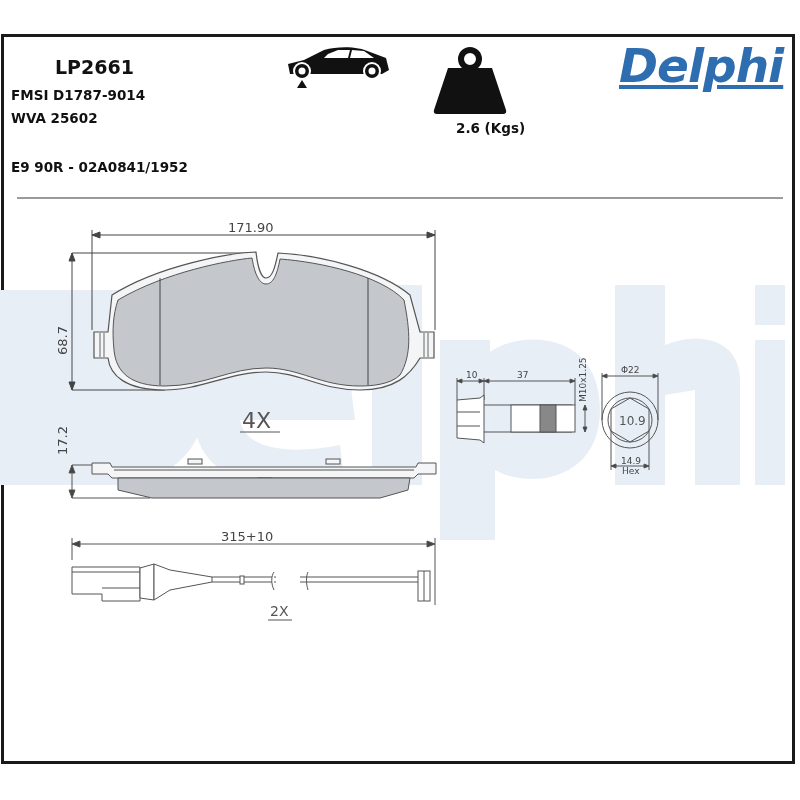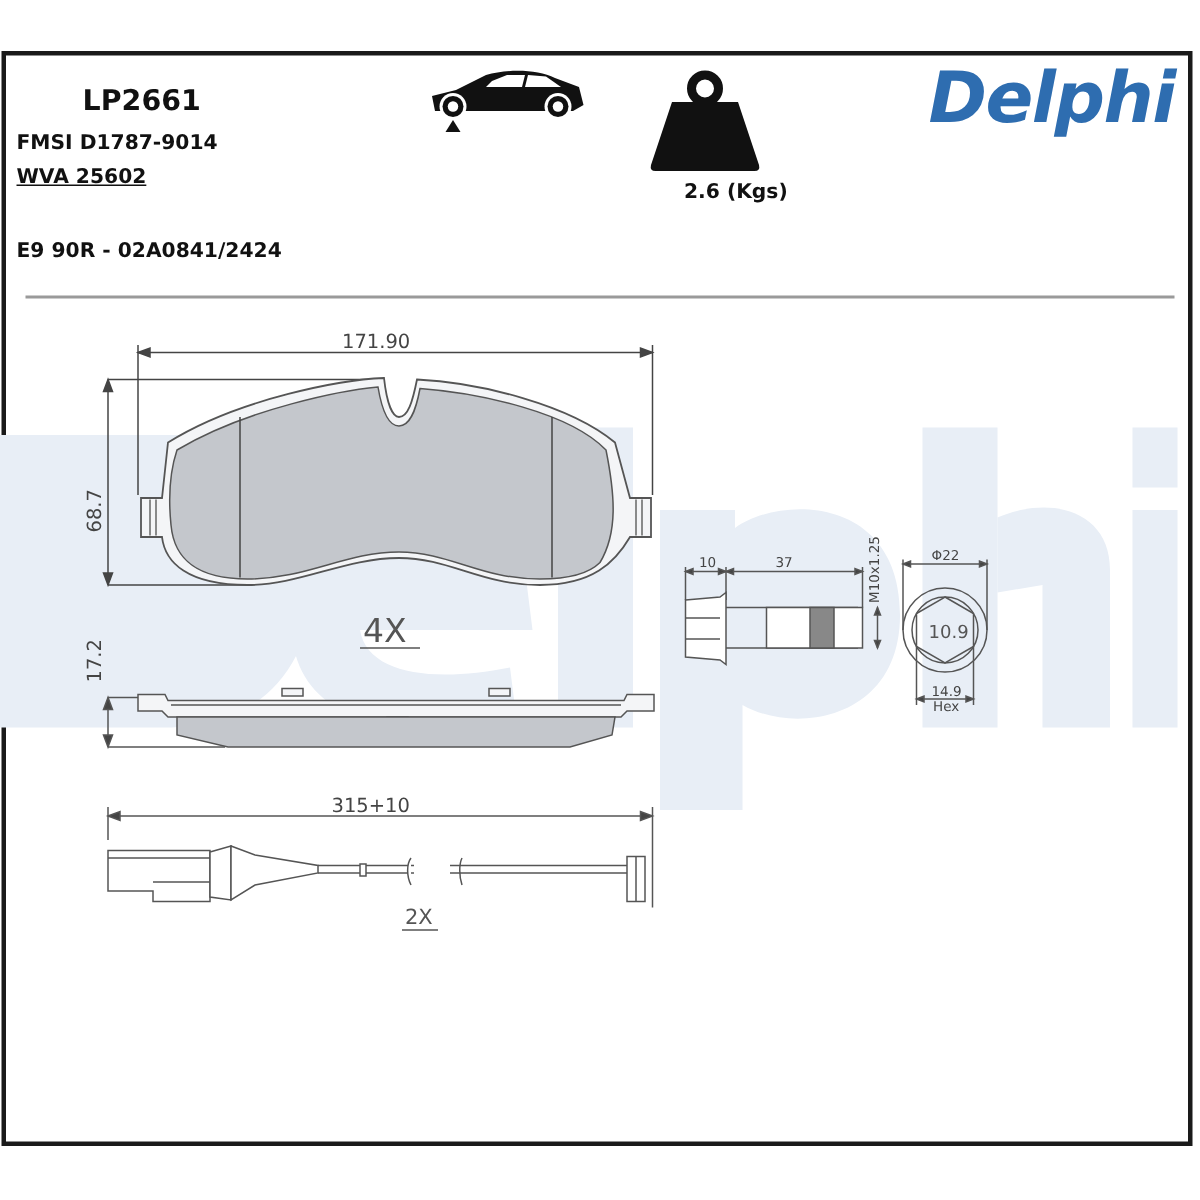--- a/index.html
+++ b/index.html
@@ -2,24 +2,24 @@
 <html><head>
 <meta charset="utf-8">
 <style>
   html, body { margin:0; padding:0; background:#ffffff; }
   body { width:800px; height:800px; position:relative; overflow:hidden; font-family:"DejaVu Sans", sans-serif; }
   .frame { position:absolute; left:1px; top:34px; width:794px; height:730px; border:3px solid #1a1a1a; box-sizing:border-box; background:#fff; }
   .watermark { position:absolute; left:0; top:0; width:800px; height:800px; }
   .hdr-text { position:absolute; font-family:"DejaVu Sans", sans-serif; font-weight:bold; color:#111; }
   .part-no { left:11px; top:56px; font-size:19px;margin-left:44px; }
   .fmsi { left:11px; top:87px; font-size:13.5px; }
-  .wva { left:11px; top:110px; font-size:13.5px;text-decoration:underline; }
+  .wva { left:11px; top:110px; font-size:13.5px; }
   .approval { left:11px; top:159px; font-size:13.5px; }
   .weight { left:432px; top:120px; font-size:13.5px;margin-left:24px; }
-  .logo { position:absolute; left:619px; top:38px; font-family:"DejaVu Sans", sans-serif; font-weight:bold; font-size:47px; color:#2e6db0; letter-spacing:-1px; font-style:italic; transform:skewX(0deg); }
+  .logo { position:absolute; left:619px; top:38px; font-family:"DejaVu Sans", sans-serif; font-weight:bold; font-size:47px; color:#2e6db0; letter-spacing:-1px; font-style:italic; transform:skewX(0deg);text-decoration:underline; }
   .sep { position:absolute; left:17px; top:197px; width:766px; height:0; border-top:2px solid #9a9a9a; }
   svg text { font-family:"DejaVu Sans", sans-serif; }
   .dim { font-family:"DejaVu Sans", sans-serif; font-size:13px; fill:#444; }
 </style>
 </head>
 <body>
 
 <div class="frame"></div>
 
 <svg class="watermark" viewBox="0 0 800 800">
@@ -37,21 +37,21 @@
     <path d="M665 345 C700 330 740 340 740 380 L740 485 L695 485 L695 390 L665 395 Z"></path>
 
     <rect x="755" y="340" width="30" height="145"></rect>
     <rect x="755" y="285" width="30" height="40"></rect>
   </g>
 </svg>
 
 <div class="hdr-text part-no">LP2661</div>
 <div class="hdr-text fmsi">FMSI D1787-9014</div>
 <div class="hdr-text wva">WVA 25602</div>
-<div class="hdr-text approval">E9 90R - 02A0841/2424</div>
+<div class="hdr-text approval">E9 90R - 02A0841/1952</div>
 
 <svg style="position:absolute;left:286px;top:44px;" width="106" height="46" viewBox="0 0 106 46">
   <path d="M2 20 L18 16 L38 6 C52 2 72 2 84 8 L100 14 L103 26 L96 30 L4 30 Z" fill="#111"></path>
   <path d="M42 10 L52 6 L64 6 L62 14 L38 14 Z" fill="#fff"></path>
   <path d="M66 6 L78 7 L88 14 L64 14 Z" fill="#fff"></path>
   <circle cx="16" cy="27" r="9" fill="#fff"></circle>
   <circle cx="16" cy="27" r="7" fill="#111"></circle>
   <circle cx="16" cy="27" r="3.5" fill="#fff"></circle>
   <circle cx="86" cy="27" r="9" fill="#fff"></circle>
   <circle cx="86" cy="27" r="7" fill="#111"></circle>

